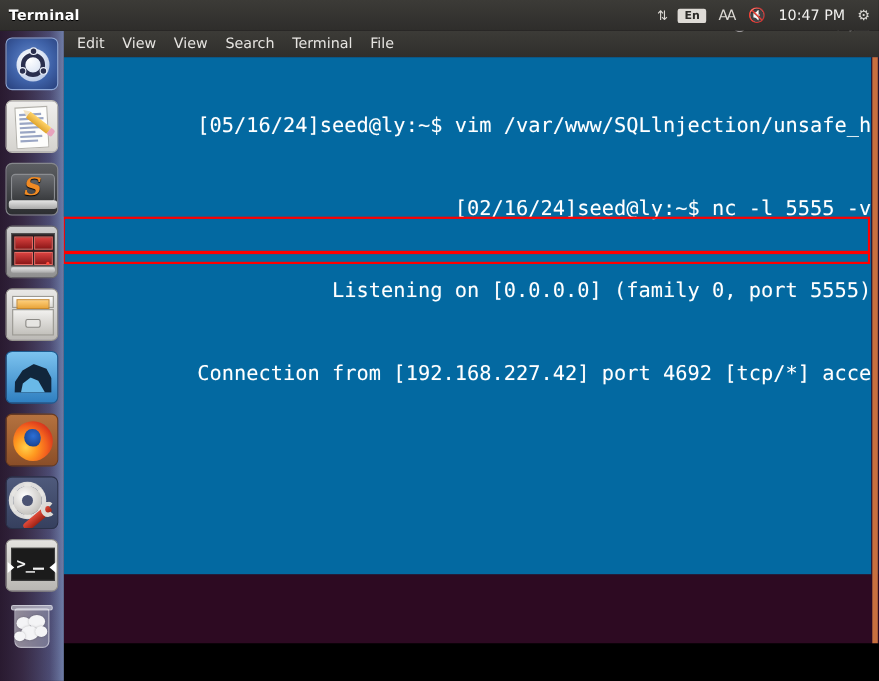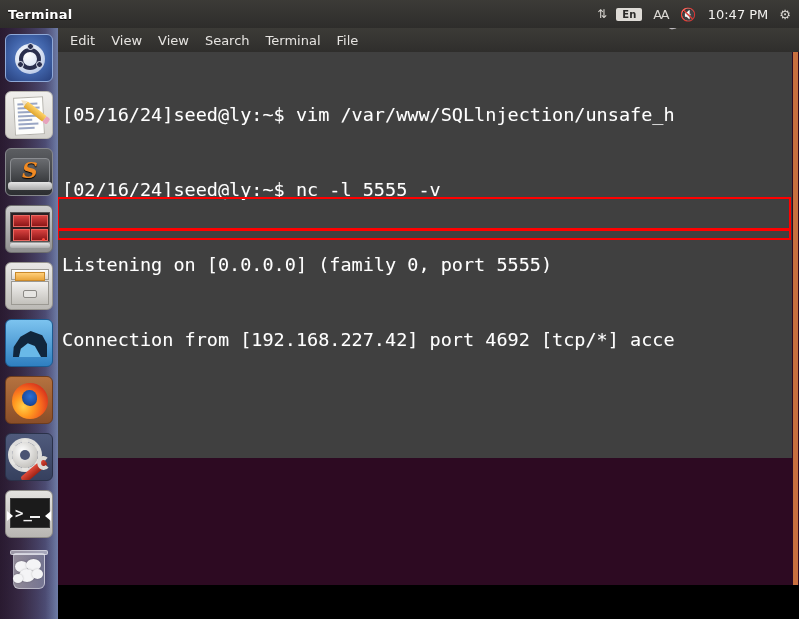--- a/index.html
+++ b/index.html
@@ -171,23 +171,24 @@
   }
   .menu-item {
     color: #e6e4e1;
     font-size: 13px;
     font-family: "DejaVu Sans", sans-serif;
     white-space: nowrap;
   }
   #term-body {
     position: absolute;
     left: 0; top: 24px;
-    width: 741px; height: 406px;
-    background: #404040;
+    width: 741px; height: 470px;
+    background: #0369a1;
     overflow: hidden;
+    text-align: right;
   }
   #term-text {
     position: absolute;
     left: 4px; top: 0px;
     width: 730px;
     color: #ffffff;
     font-family: "DejaVu Sans Mono", monospace;
     font-size: 18.5px;
     line-height: 25px;
     white-space: pre;

